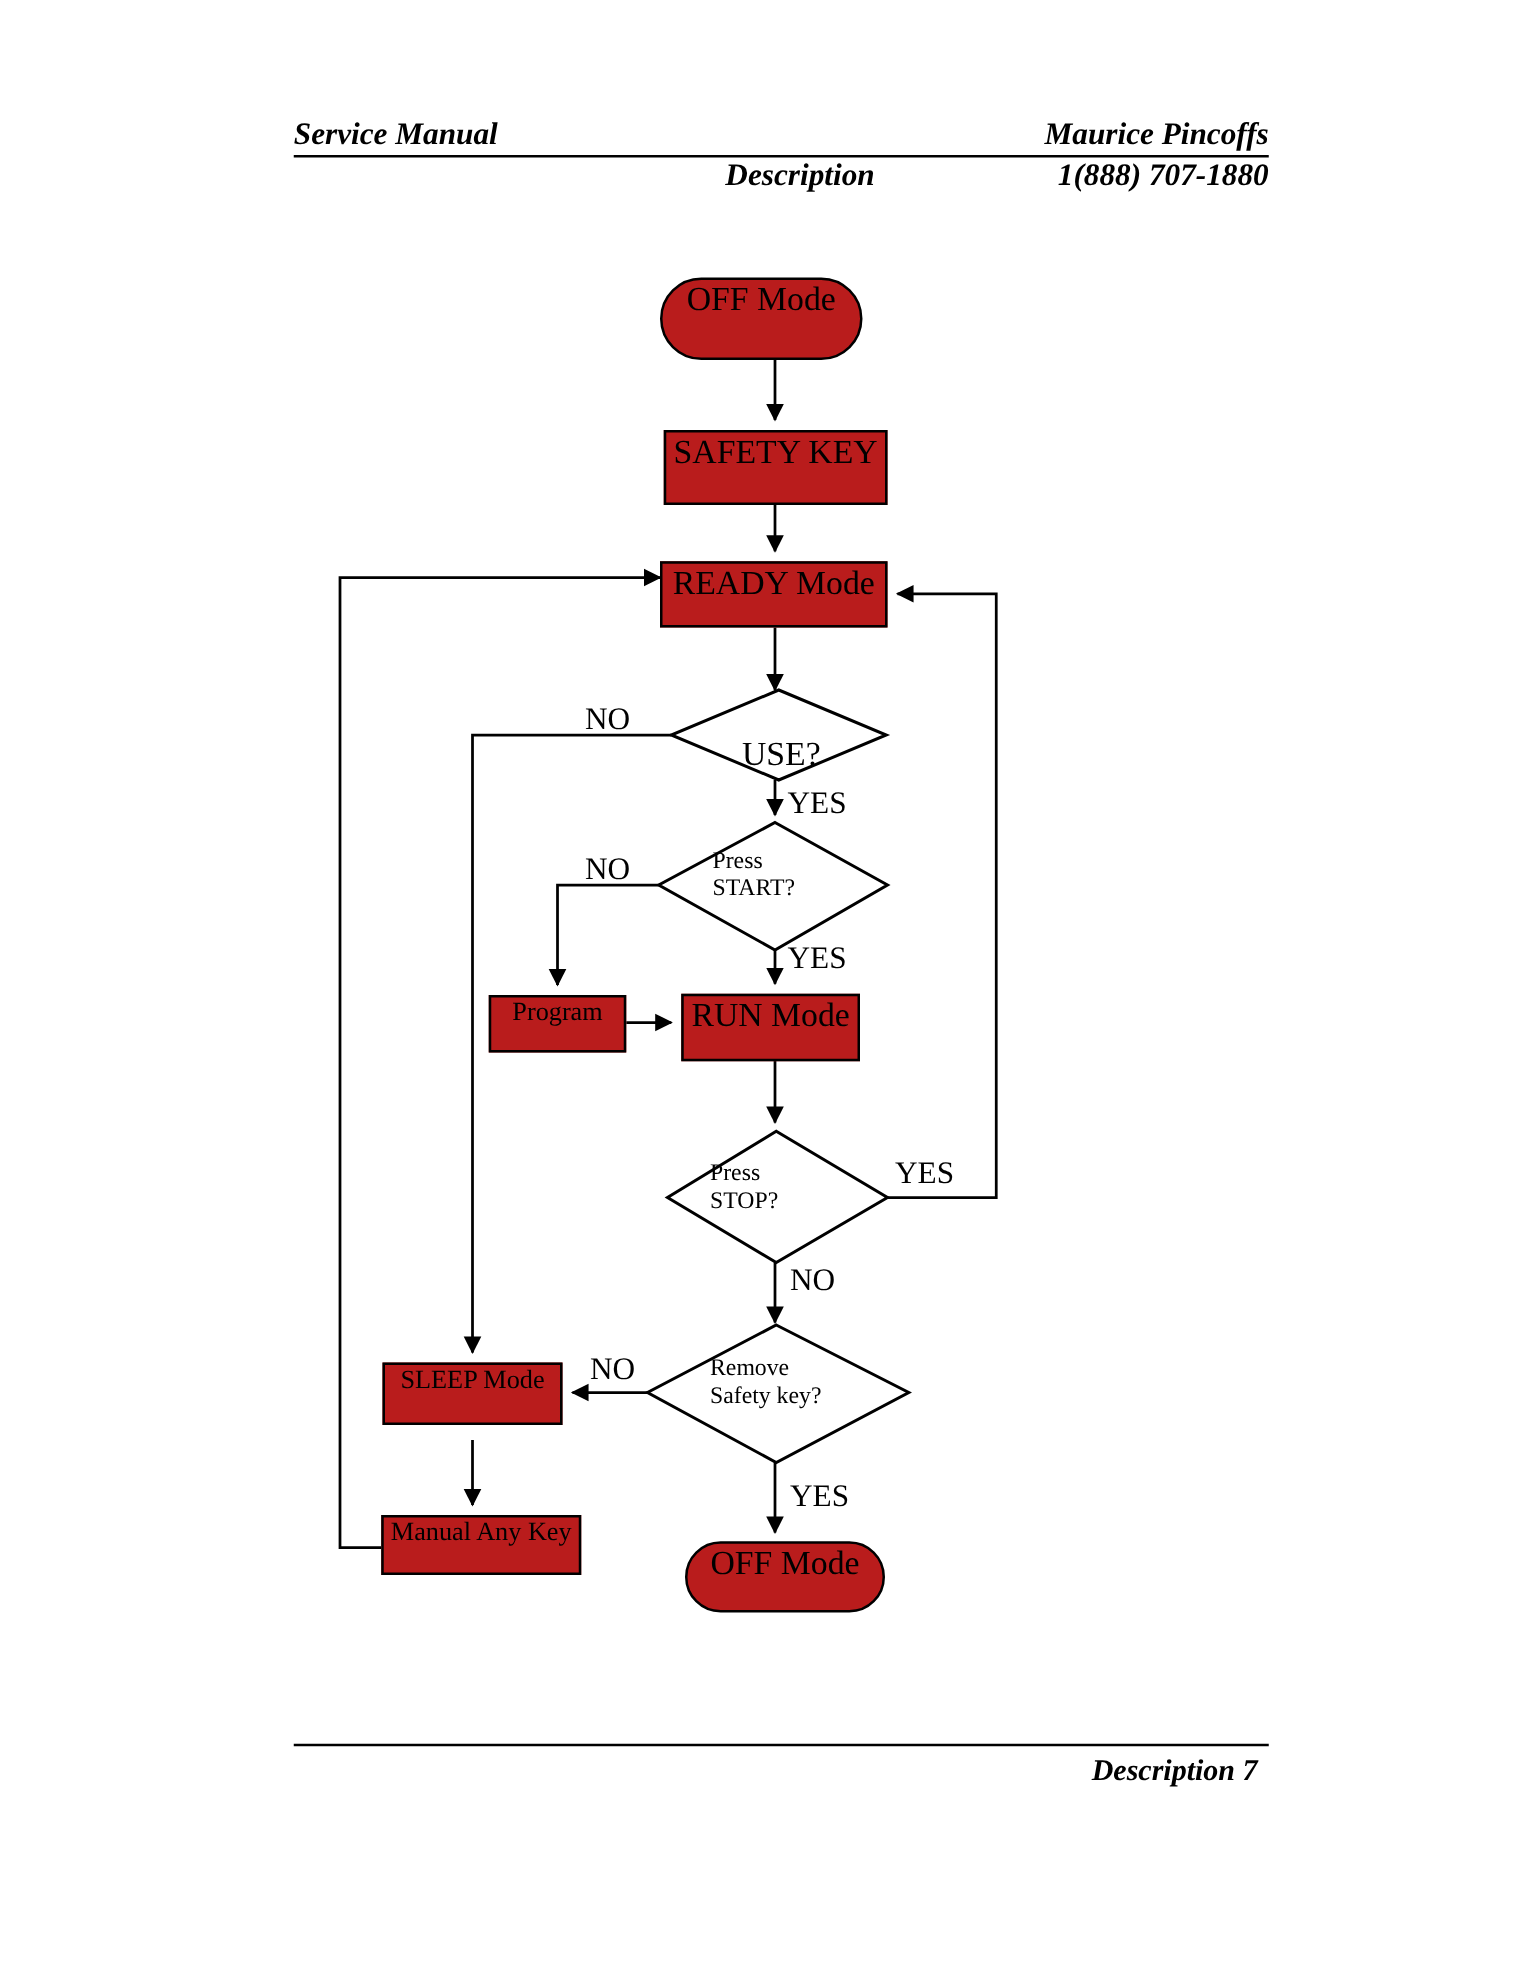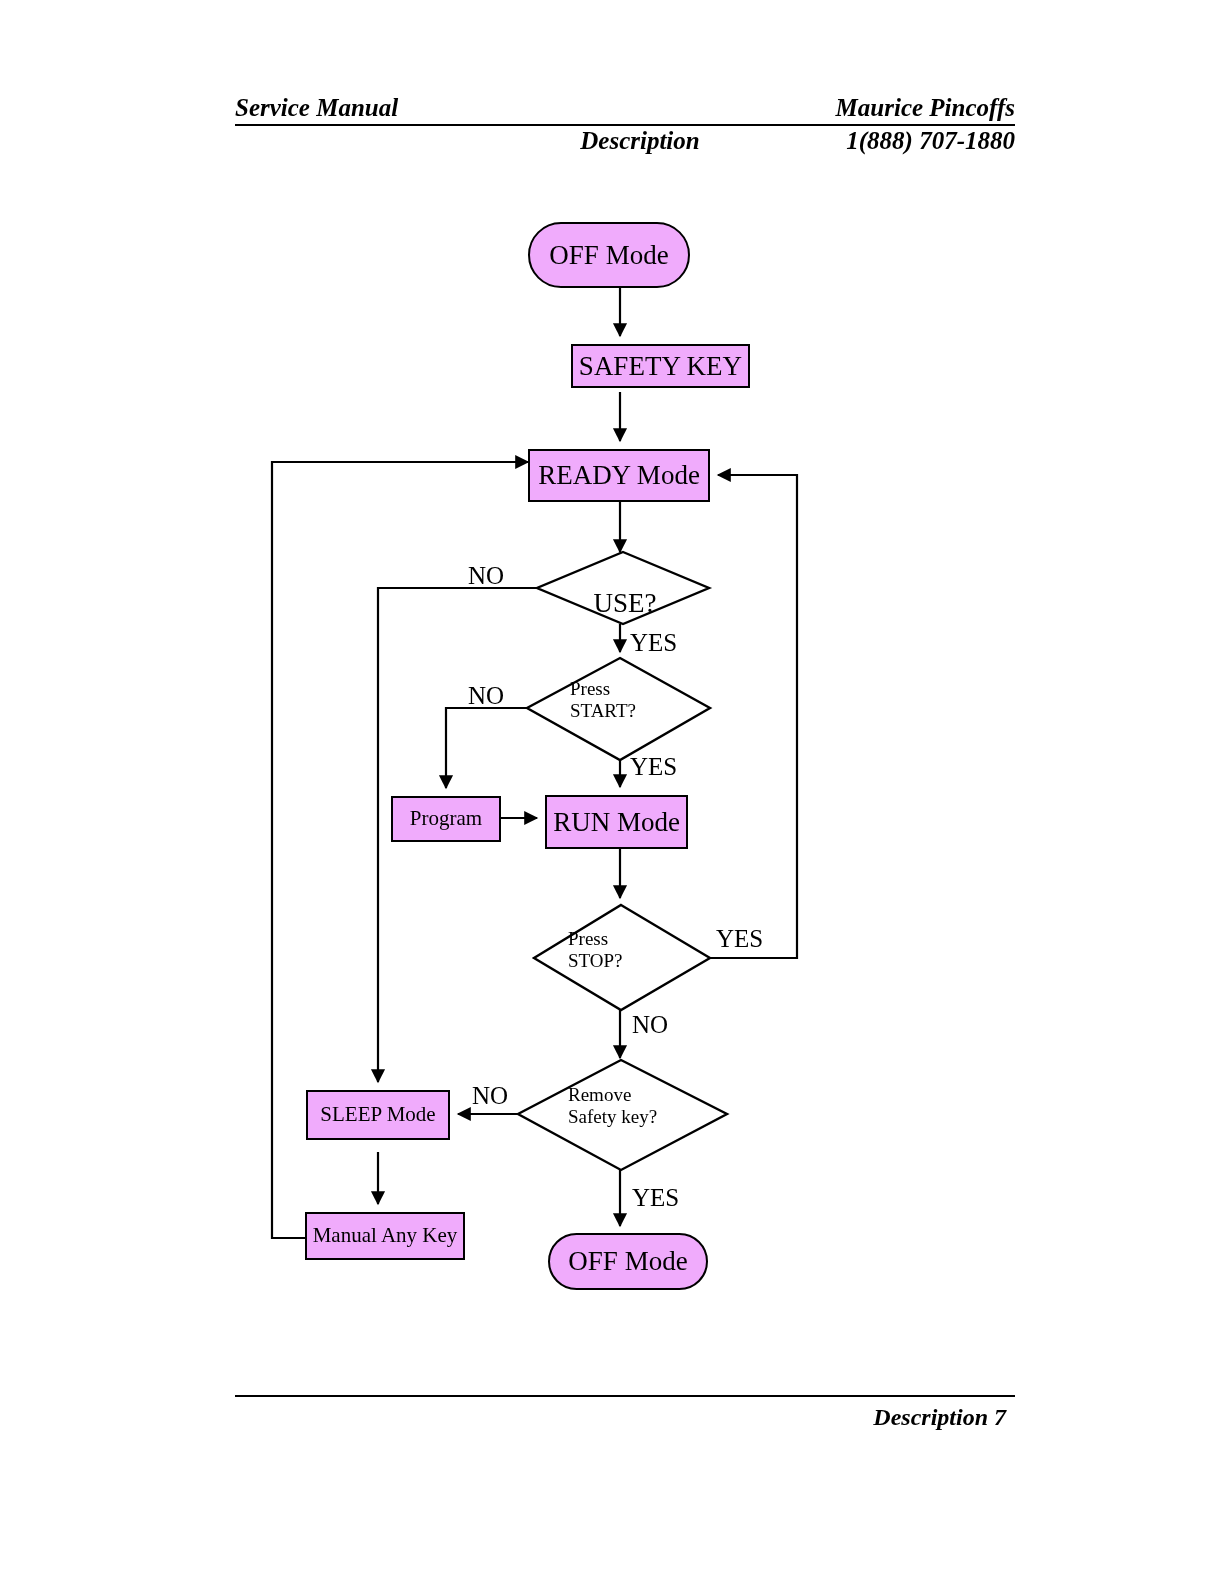--- a/index.html
+++ b/index.html
@@ -80,23 +80,22 @@
   }
   #flow svg {
     position: absolute;
     left: 0;
     top: 0;
   }
   .node {
     position: absolute;
     box-sizing: border-box;
     border: 2px solid #000;
-    background: #f0abfc;
+    background: #b91c1c;
     display: flex;
-    align-items: center;
     justify-content: center;
     text-align: center;
     line-height: 1.12;
   }
   .node-rect { border-radius: 0; }
   .node-stadium { border-radius: 34px; }
   .lbl-lg { font-size: 27px; }
   .lbl-md { font-size: 21px; }
   .lbl-sm { font-size: 19px; }
 
@@ -175,21 +174,21 @@
         <polygon points="620,658 710,708 620,760 527,708" stroke-width="2.4"></polygon>
         <polygon points="621,905 710,958 621,1010 534,958" stroke-width="2.4"></polygon>
         <polygon points="621,1060 727,1114 621,1170 518,1114" stroke-width="2.4"></polygon>
       </g>
     </svg>
 
     <div class="node node-stadium lbl-lg" style="left:528px; top:222px; width:162px; height:66px;">
       <span>OFF Mode</span>
     </div>
 
-    <div class="node node-rect lbl-lg" style="left:531px; top:344px; width:179px; height:44px;margin-left:40px;">
+    <div class="node node-rect lbl-lg" style="left:531px; top:344px; width:179px; height:60px;">
       <span>SAFETY KEY</span>
     </div>
 
     <div class="node node-rect lbl-lg" style="left:528px; top:449px; width:182px; height:53px;">
       <span>READY Mode</span>
     </div>
 
     <div class="node node-rect lbl-md" style="left:391px; top:796px; width:110px; height:46px;">
       <span>Program</span>
     </div>

